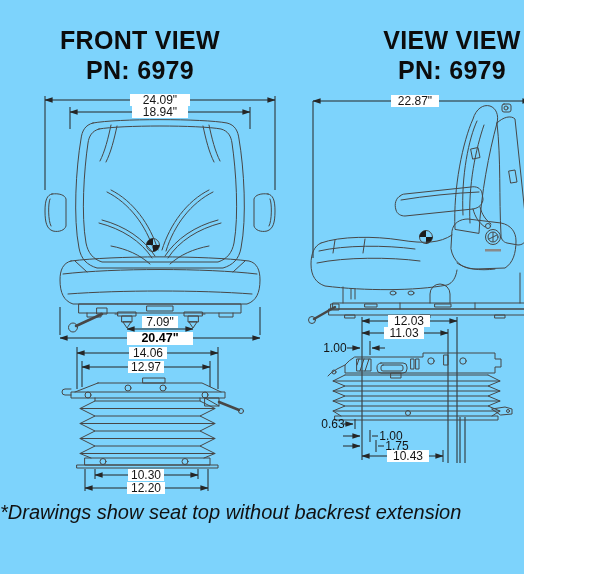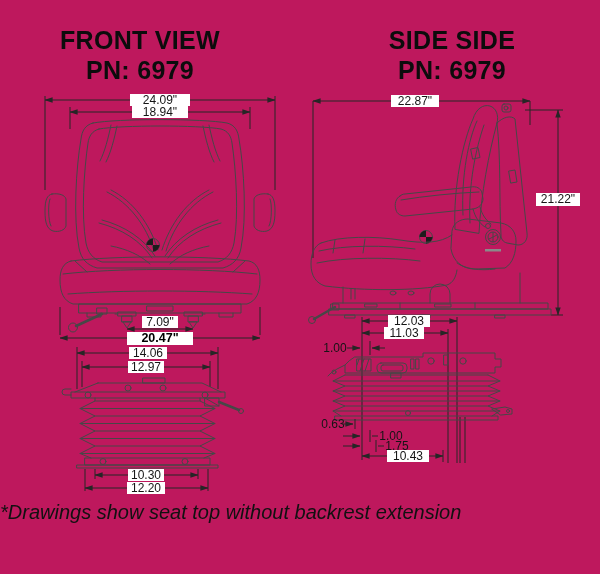--- a/index.html
+++ b/index.html
@@ -1,16 +1,16 @@
 <!DOCTYPE html>
 <html><head>
 <meta charset="utf-8">
 <style>
   html,body{margin:0;padding:0;background:#fff;}
-  #stage{position:relative;width:600px;height:574px;background:#be185d;overflow:hidden;
+  #stage{position:relative;width:524px;height:574px;background:#7dd3fc;overflow:hidden;
          font-family:"Liberation Sans",sans-serif;}
   .title{position:absolute;width:224px;text-align:center;font-weight:bold;
          font-size:25px;line-height:30px;letter-spacing:.3px;color:#0c0c0c;}
   .note{position:absolute;left:0;top:499px;width:600px;text-align:left;
         font-style:italic;font-size:20px;line-height:27px;color:#111;}
   svg{position:absolute;overflow:visible;}
   .ln{stroke:#474747;fill:none;stroke-width:1;stroke-linecap:round;stroke-linejoin:round;}
   .ln2{stroke:#474747;fill:none;stroke-width:2.5;stroke-linecap:round;}
   .dim{stroke:#262626;fill:none;stroke-width:1;}
   .bg{fill:#ffffff;stroke:none;}
@@ -22,21 +22,21 @@
 </head>
 <body>
 
 <div id="stage">
 
   <div class="title" style="left:28px;top:25px;">
     <div>FRONT VIEW</div>
     <div>PN: 6979</div>
   </div>
   <div class="title" style="left:340px;top:25px;">
-    <div>SIDE SIDE</div>
+    <div>VIEW VIEW</div>
     <div>PN: 6979</div>
   </div>
 
   <svg style="left:25px;top:93px;" width="270" height="252" viewBox="0 0 270 252">
     <defs>
       <marker id="ar1" viewBox="0 0 10 10" refX="9.5" refY="5" markerWidth="8" markerHeight="8" orient="auto-start-reverse">
         <path d="M0,1.6 L10,5 L0,8.4 z" fill="#262626"></path>
       </marker>
     </defs>
 

